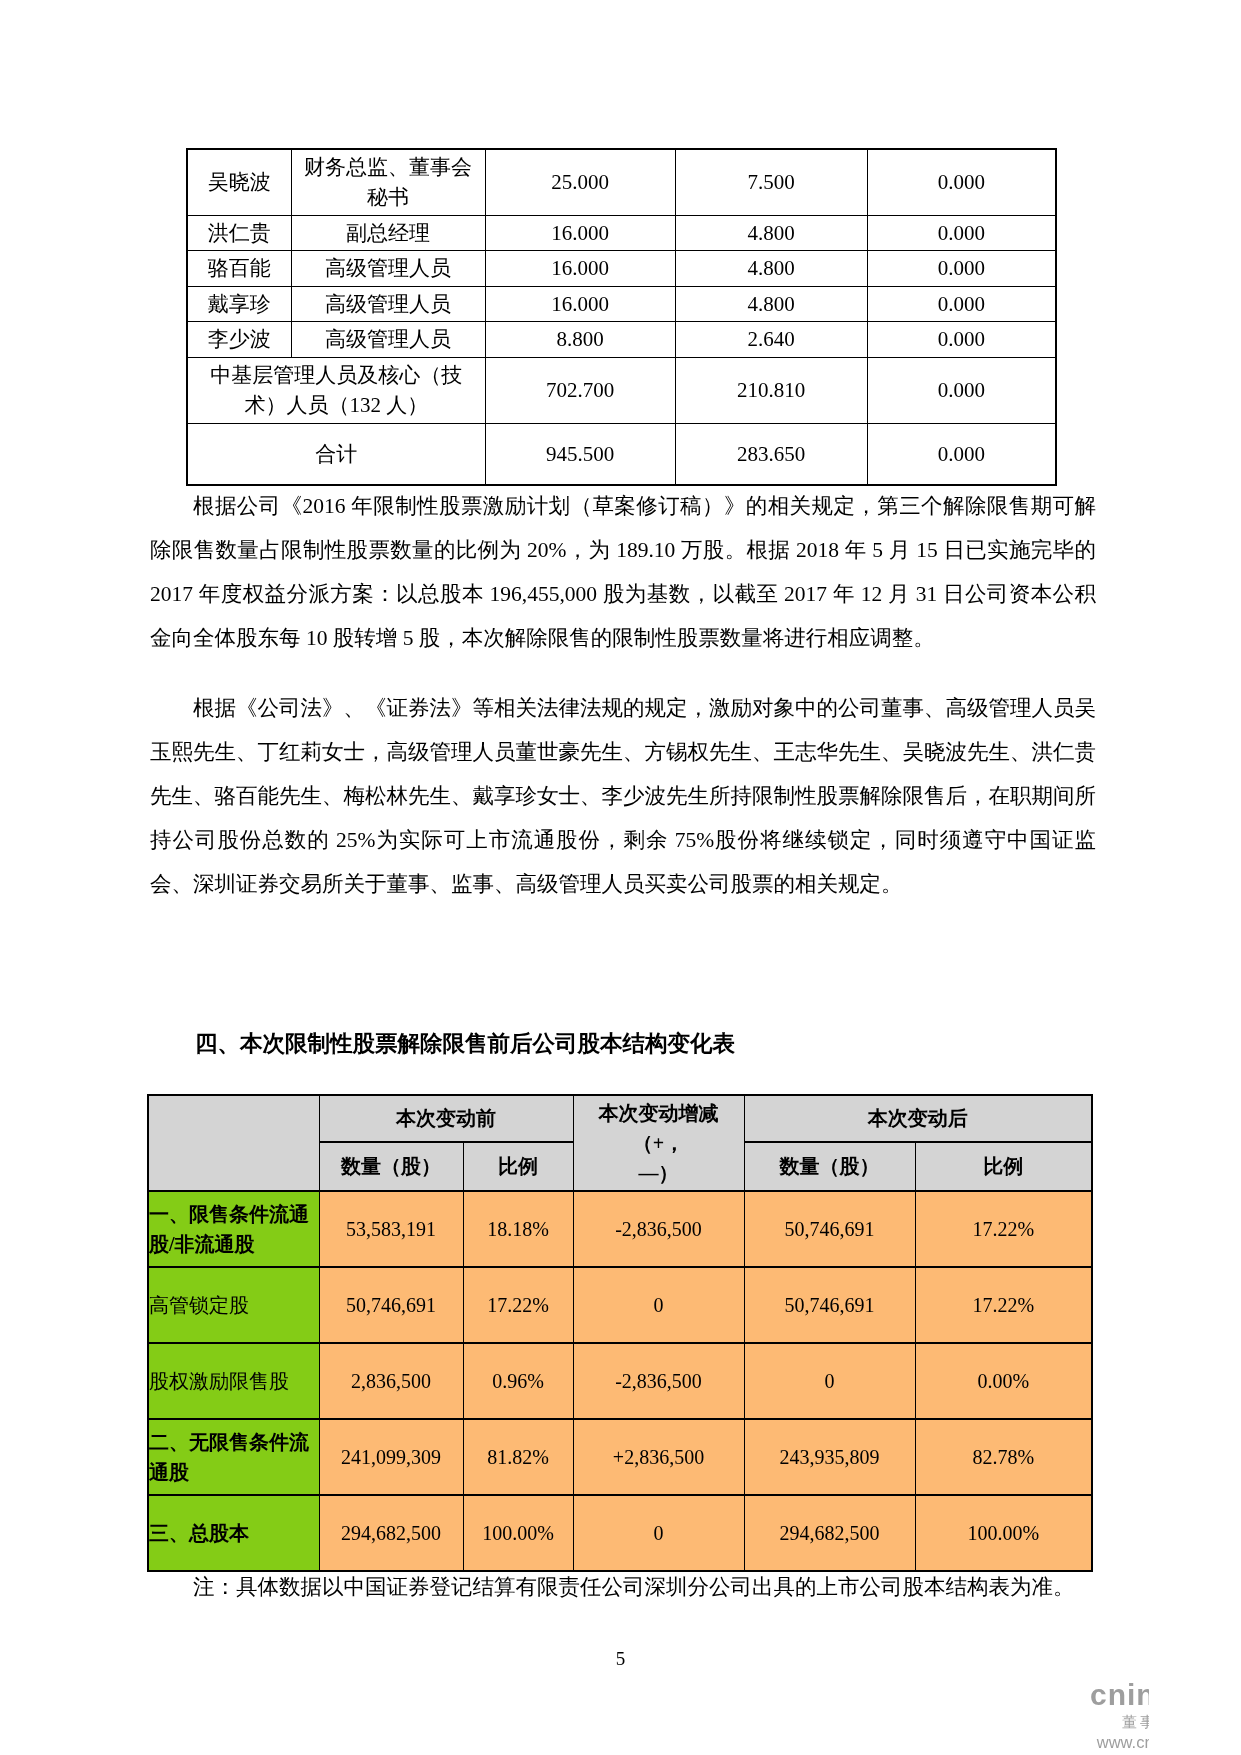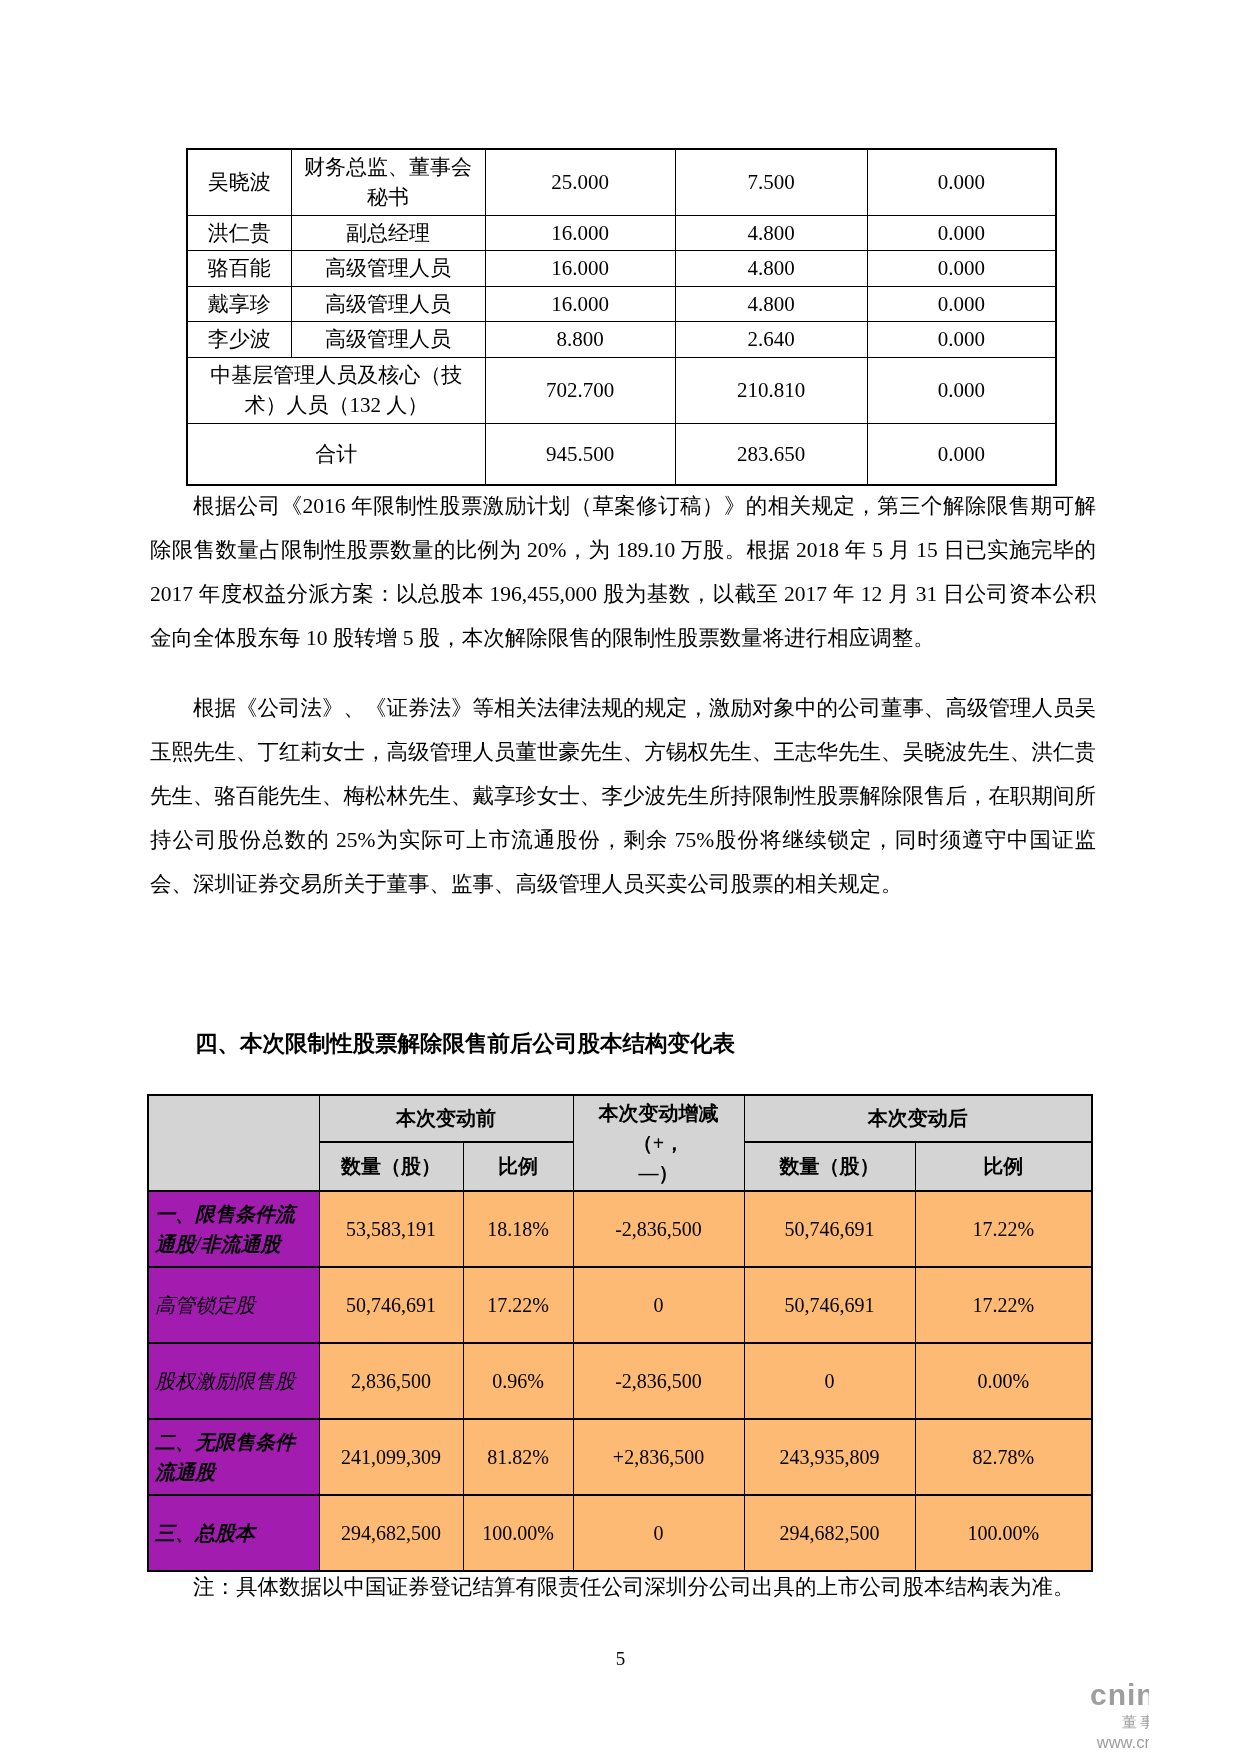--- a/index.html
+++ b/index.html
@@ -72,21 +72,21 @@
   #table2 col.c-bq { width:144px; }
   #table2 col.c-br { width:110px; }
   #table2 col.c-ch { width:171px; }
   #table2 col.c-aq { width:171px; }
   #table2 col.c-ar { width:177px; }
   #table2 .gray { background:#d4d4d4; }
   #table2 tr.h1 td { height:38px; font-weight:bold; }
   #table2 tr.h2 td { height:40px; font-weight:bold; }
   #table2 tr.body td { height:76px; background:#fdba74; }
   #table2 tr.body td.label {
-    background:#a21caf; text-align:left; padding-left:6px; padding-right:4px;font-style:italic;
+    background:#84cc16; text-align:left; padding-left:0; padding-right:4px;
   }
   #table2 tr.body td.label.bold { font-weight:bold; }
   #table2 td.change-head div { text-align:center; }
 
   
   #note-block { top:1560px; line-height:54px; }
 
   
   #page-number {
     position:absolute; left:0; top:1648px; width:1241px;

